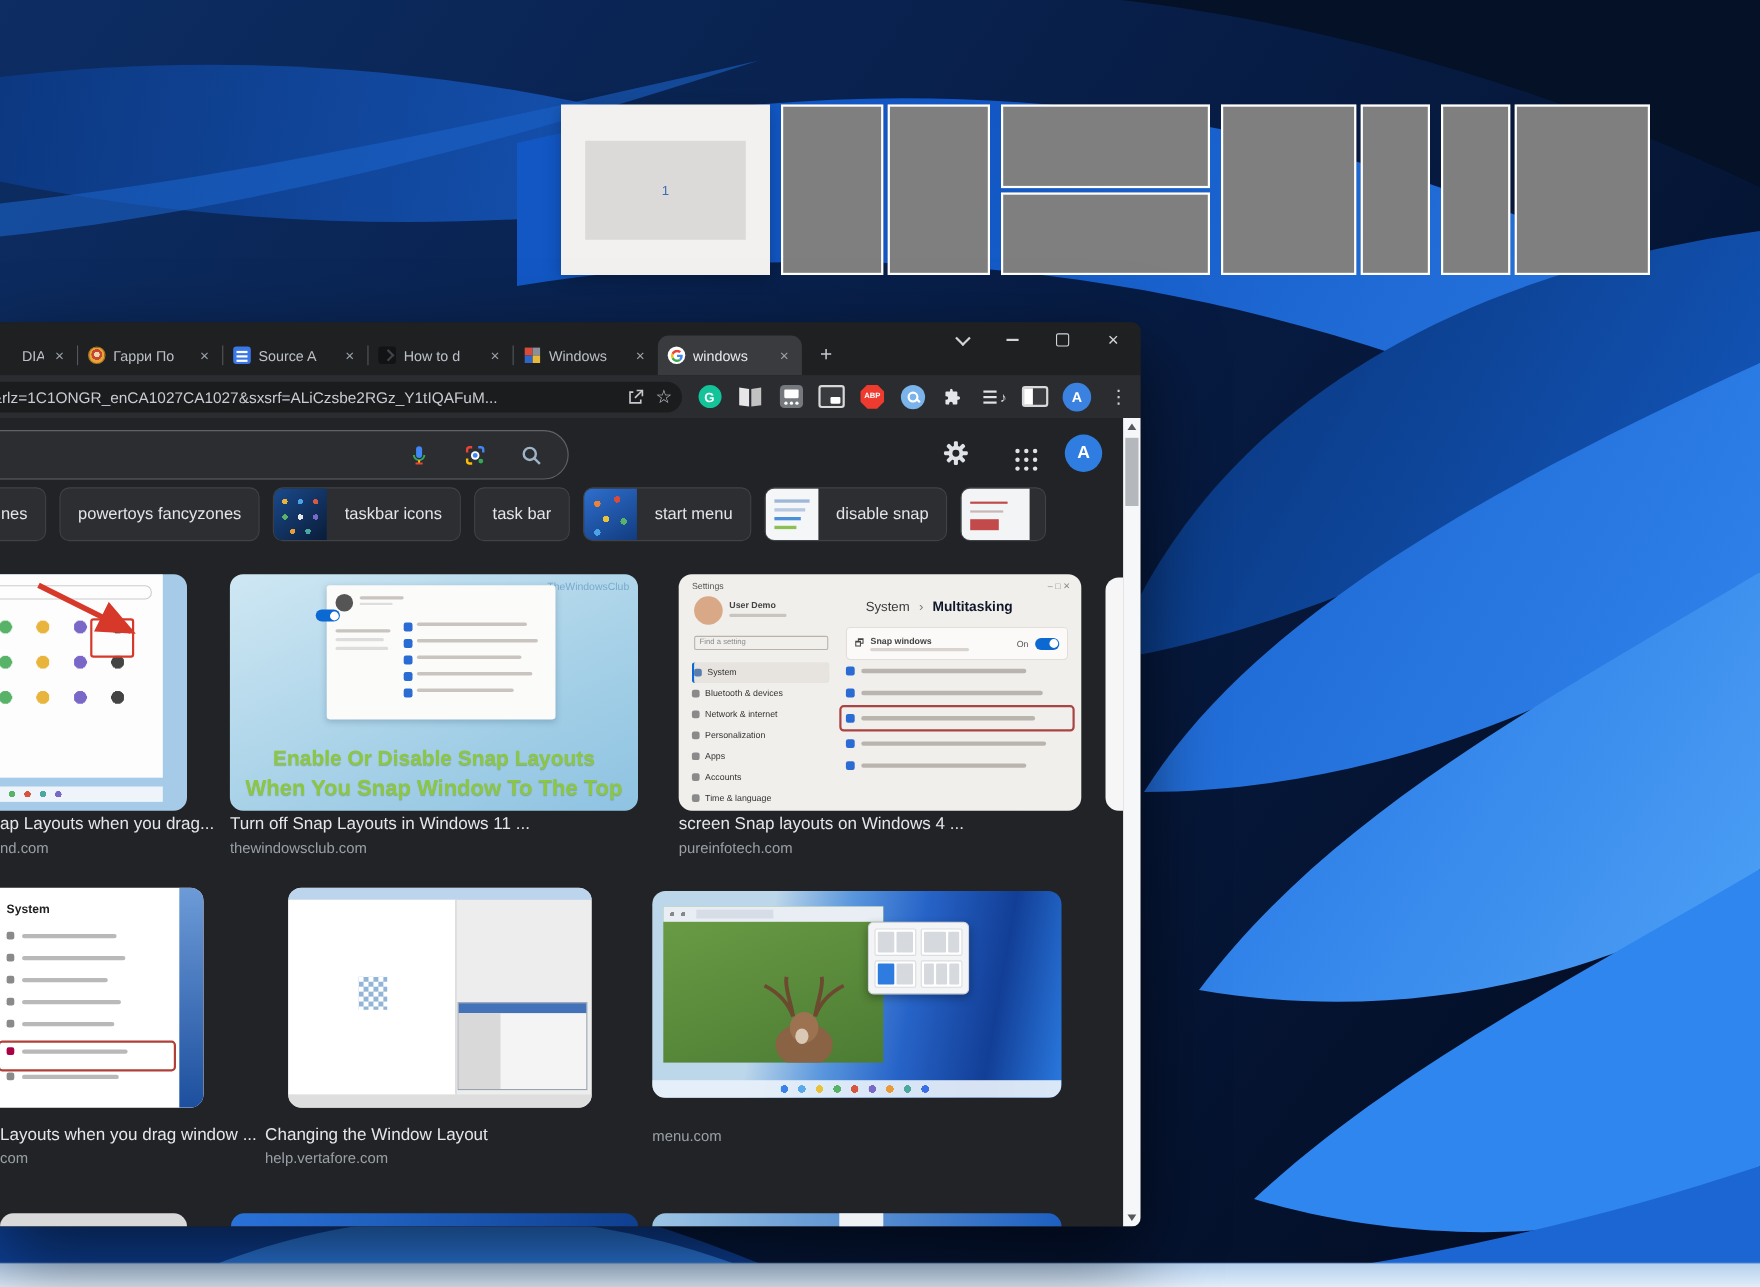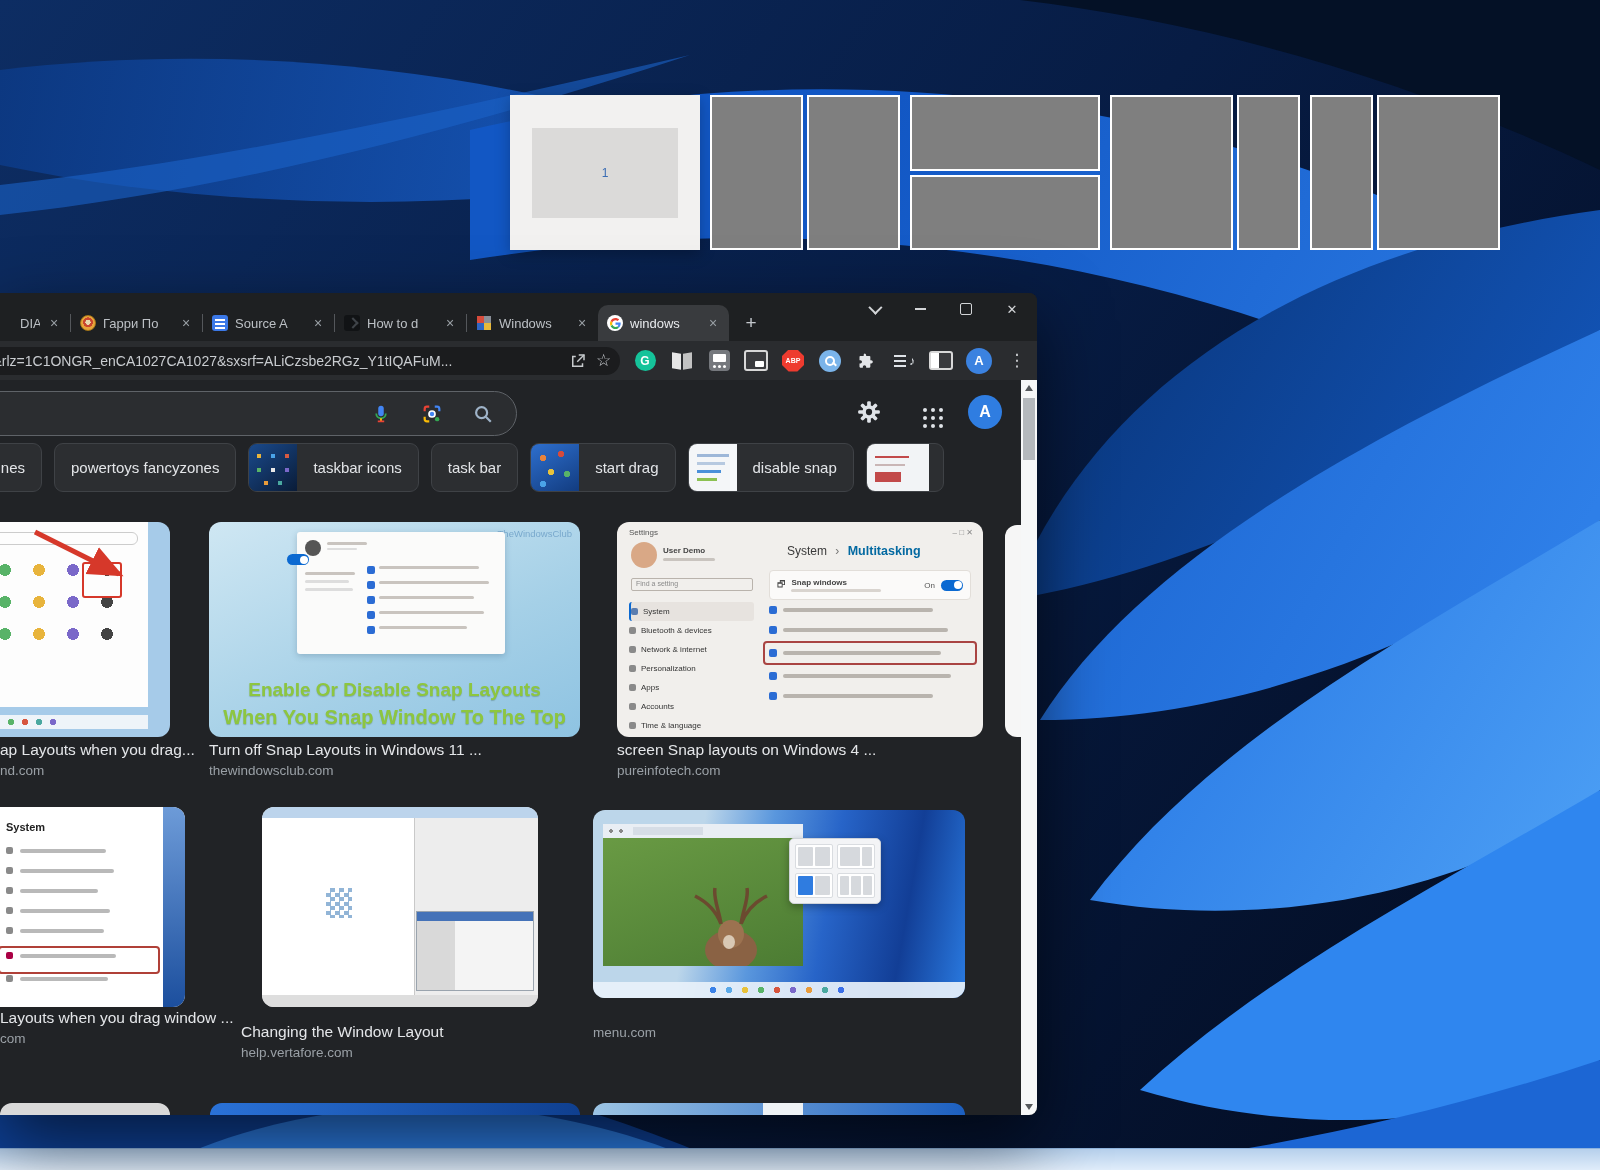--- a/index.html
+++ b/index.html
@@ -447,21 +447,21 @@
         </div>
         <div class="chip">
           <span class="chip-thumb th-taskbar"></span>
           <span class="c-label">taskbar icons</span>
         </div>
         <div class="chip">
           <span class="c-label">task bar</span>
         </div>
         <div class="chip">
           <span class="chip-thumb th-start"></span>
-          <span class="c-label">start drag</span>
+          <span class="c-label">start menu</span>
         </div>
         <div class="chip">
           <span class="chip-thumb th-disable"></span>
           <span class="c-label">disable snap</span>
         </div>
         <div class="chip" style="width:78px;">
           <span class="chip-thumb th-partial" style="width:62px;"></span>
           <span class="c-label"></span>
         </div>
       </div>
@@ -527,21 +527,21 @@
 
       <div class="rimg" id="r1c3">
         <div class="abs mini" style="left:12px;top:6px;color:#555;">Settings</div>
         <div class="abs" style="right:10px;top:6px;font-size:8px;color:#888;">– □ ✕</div>
         <div class="abs" style="left:14px;top:20px;width:26px;height:26px;border-radius:50%;background:#d9a886;"></div>
         <div class="abs mini" style="left:46px;top:24px;font-weight:bold;">User Demo</div>
         <div class="abs bar" style="left:46px;top:36px;width:52px;height:3px;background:#c9c4bf;"></div>
         <div class="abs" style="left:170px;top:22px;font-size:12px;color:#3a3a3a;white-space:nowrap;">
           <span>System</span>
           <span style="margin:0 5px;color:#777;">›</span>
-          <span style="font-weight:bold;color:#0369a1;font-size:12.5px;">Multitasking</span>
+          <span style="font-weight:bold;color:#0f172a;font-size:12.5px;">Multitasking</span>
         </div>
         <div class="abs" style="left:14px;top:56px;width:122px;height:13px;border:1px solid #b9b3ac;border-radius:2px;font-size:7px;color:#8a8a8a;padding:1px 4px;box-sizing:border-box;">Find a setting</div>
         <div class="abs" style="left:12px;top:80px;width:125px;">
           <div class="side-item" style="background:#e7e3df;border-radius:3px;border-left:2px solid #0b69d1;">
               <span class="side-dot" style="background:#5a7db0;"></span>
               <span>System</span>
             </div>
           <div class="side-item">
               <span class="side-dot"></span>
               <span>Bluetooth &amp; devices</span>
@@ -695,21 +695,21 @@
             </div>
           <div class="fcell">
               <span class="fsub"></span>
               <span class="fsub"></span>
               <span class="fsub"></span>
             </div>
         </div>
         <div class="tbar"></div>
       </div>
 
-      <div class="caption" style="left:0;top:628px;">
+      <div class="caption" style="left:0;top:642px;">
         <div class="cap-title">Layouts when you drag window ...</div>
         <div class="cap-domain">com</div>
       </div>
       <div class="caption" style="left:241px;top:642px;">
         <div class="cap-title">Changing the Window Layout</div>
         <div class="cap-domain">help.vertafore.com</div>
       </div>
       <div class="caption" style="left:593px;top:642px;">
         <div class="cap-domain">menu.com</div>
       </div>

